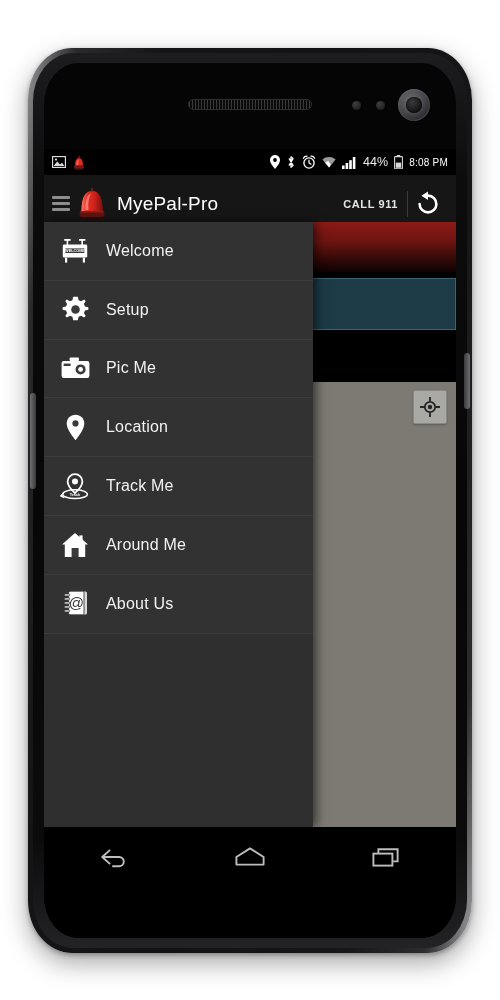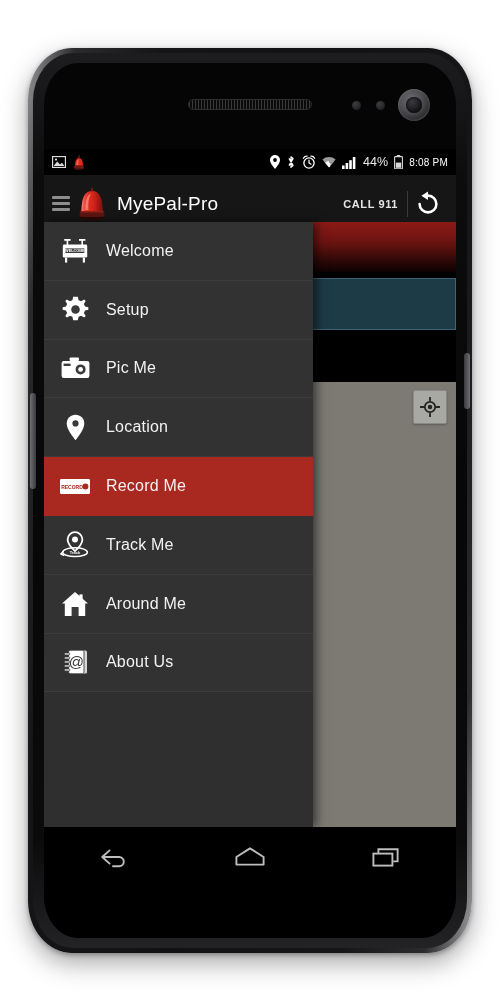--- a/index.html
+++ b/index.html
@@ -407,30 +407,20 @@
             <div class="nav-item">
               <span class="nav-icon">
                 <svg width="19" height="27" viewBox="0 0 19 27">
                   <path d="M9.5 0.8 C4.6 0.8 0.7 4.7 0.7 9.6 c0 6.6 8.8 16.6 8.8 16.6 s8.8 -10 8.8 -16.6 C18.3 4.7 14.4 0.8 9.5 0.8 z" fill="#fff"></path>
                   <circle cx="9.5" cy="9.4" r="3.1" fill="#3a3a3a"></circle>
                 </svg>
               </span>
               <span class="nav-label">Location</span>
             </div>
 
-            <div class="nav-item active">
-              <span class="nav-icon">
-                <svg width="30" height="15" viewBox="0 0 30 15">
-                  <rect x="0" y="0" width="30" height="15" rx="1.2" fill="#fff"></rect>
-                  <text x="12" y="10" font-size="5" fill="#a9281f" text-anchor="middle" font-family="Liberation Sans, sans-serif" font-weight="700">RECORD</text>
-                  <circle cx="25.4" cy="7.5" r="3" fill="#a9281f"></circle>
-                </svg>
-              </span>
-              <span class="nav-label">Record Me</span>
-            </div>
 
             <div class="nav-item">
               <span class="nav-icon">
                 <svg width="30" height="27" viewBox="0 0 30 27">
                   <path d="M15 1.2 a7.4 7.4 0 0 0 -7.4 7.4 c0 5 7.4 11.6 7.4 11.6 s7.4 -6.6 7.4 -11.6 A7.4 7.4 0 0 0 15 1.2 z" fill="none" stroke="#fff" stroke-width="1.8"></path>
                   <circle cx="15" cy="8.6" r="3" fill="#fff"></circle>
                   <ellipse cx="15" cy="21.2" rx="12.4" ry="4.4" fill="none" stroke="#fff" stroke-width="1.5"></ellipse>
                   <path d="M3.2 20.4 L0.9 22.8 L3.6 24.4" fill="none" stroke="#fff" stroke-width="1.5" stroke-linecap="round"></path>
                   <text x="15" y="23.2" font-size="4" fill="#fff" text-anchor="middle" font-family="Liberation Sans, sans-serif" font-weight="700">Track</text>
                 </svg>

